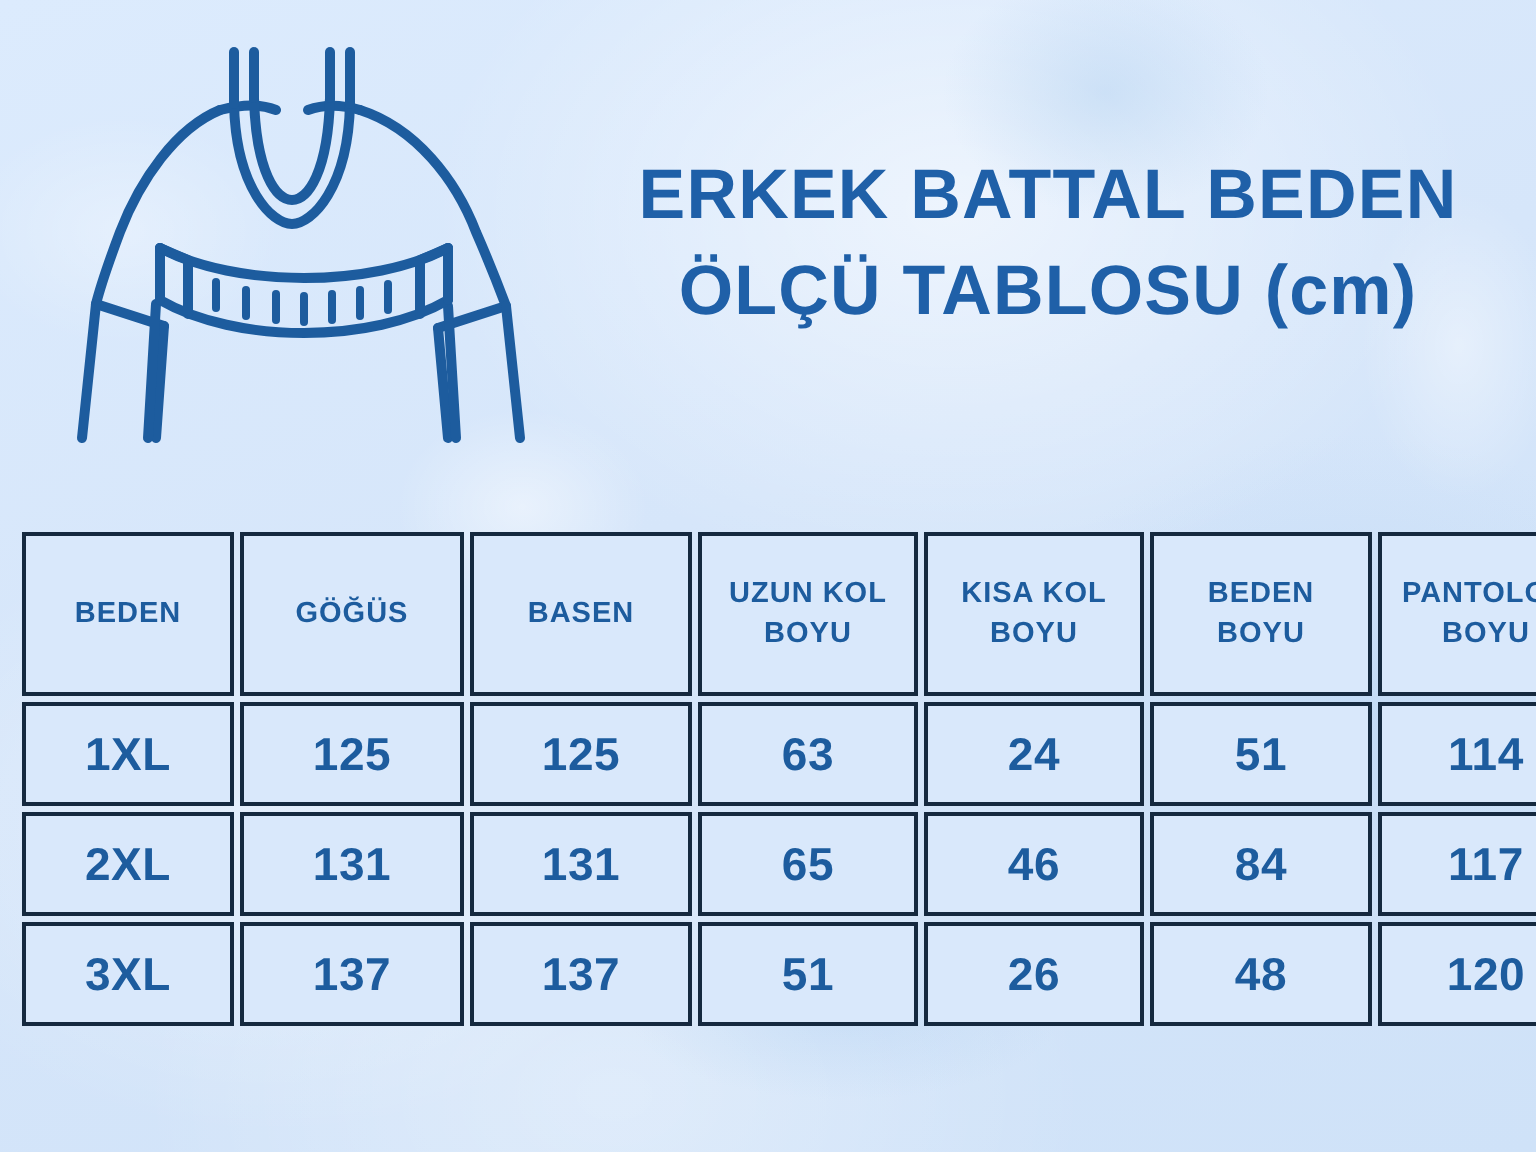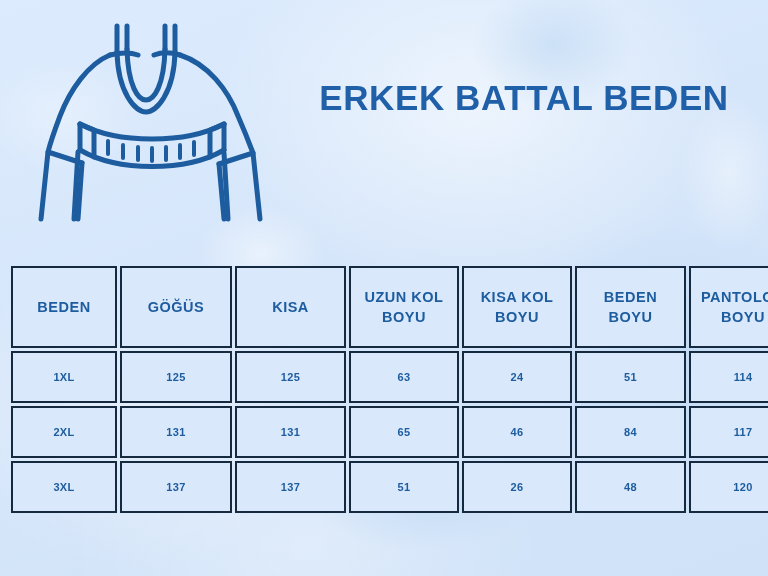--- a/index.html
+++ b/index.html
@@ -95,21 +95,21 @@
   }
   #size-table tr.header-row td {
     height: 78px;
     font-size: 14.5px;
     font-weight: bold;
     letter-spacing: 0.5px;
     line-height: 20px;
   }
   #size-table tr.data-row td {
     height: 48px;
-    font-size: 11px;
+    font-size: 23px;
     font-weight: bold;
     letter-spacing: 0.3px;
   }
   .col-0 { width: 102px; }
   .col-1 { width: 108px; }
   .col-2 { width: 107px; }
   .col-3 { width: 106px; }
   .col-4 { width: 106px; margin-left: 19px; }
   .col-5 { width: 107px; }
   .col-6 { width: 104px; }
@@ -166,35 +166,36 @@
           <path d="M114 136 L 114 149"></path>
           <path d="M128 135 L 128 148"></path>
           <path d="M142 133 L 142 146"></path>
           <path d="M156 130 L 156 143"></path>
         </g>
       </svg>
     </div>
 
     <div id="title-block">
       <div class="title-line">ERKEK BATTAL BEDEN</div>
+      <div class="title-line">ÖLÇÜ TABLOSU (cm)</div>
     </div>
 
   </div>
 
   <table id="size-table">
     <tbody>
       <tr class="header-row">
         <td class="col-0">
           <div>BEDEN</div>
         </td>
         <td class="col-1">
           <div>GÖĞÜS</div>
         </td>
         <td class="col-2">
-          <div>KISA</div>
+          <div>BASEN</div>
         </td>
         <td class="col-3">
           <div>UZUN KOL</div>
           <div>BOYU</div>
         </td>
         <td class="col-4">
           <div>KISA KOL</div>
           <div>BOYU</div>
         </td>
         <td class="col-5">

